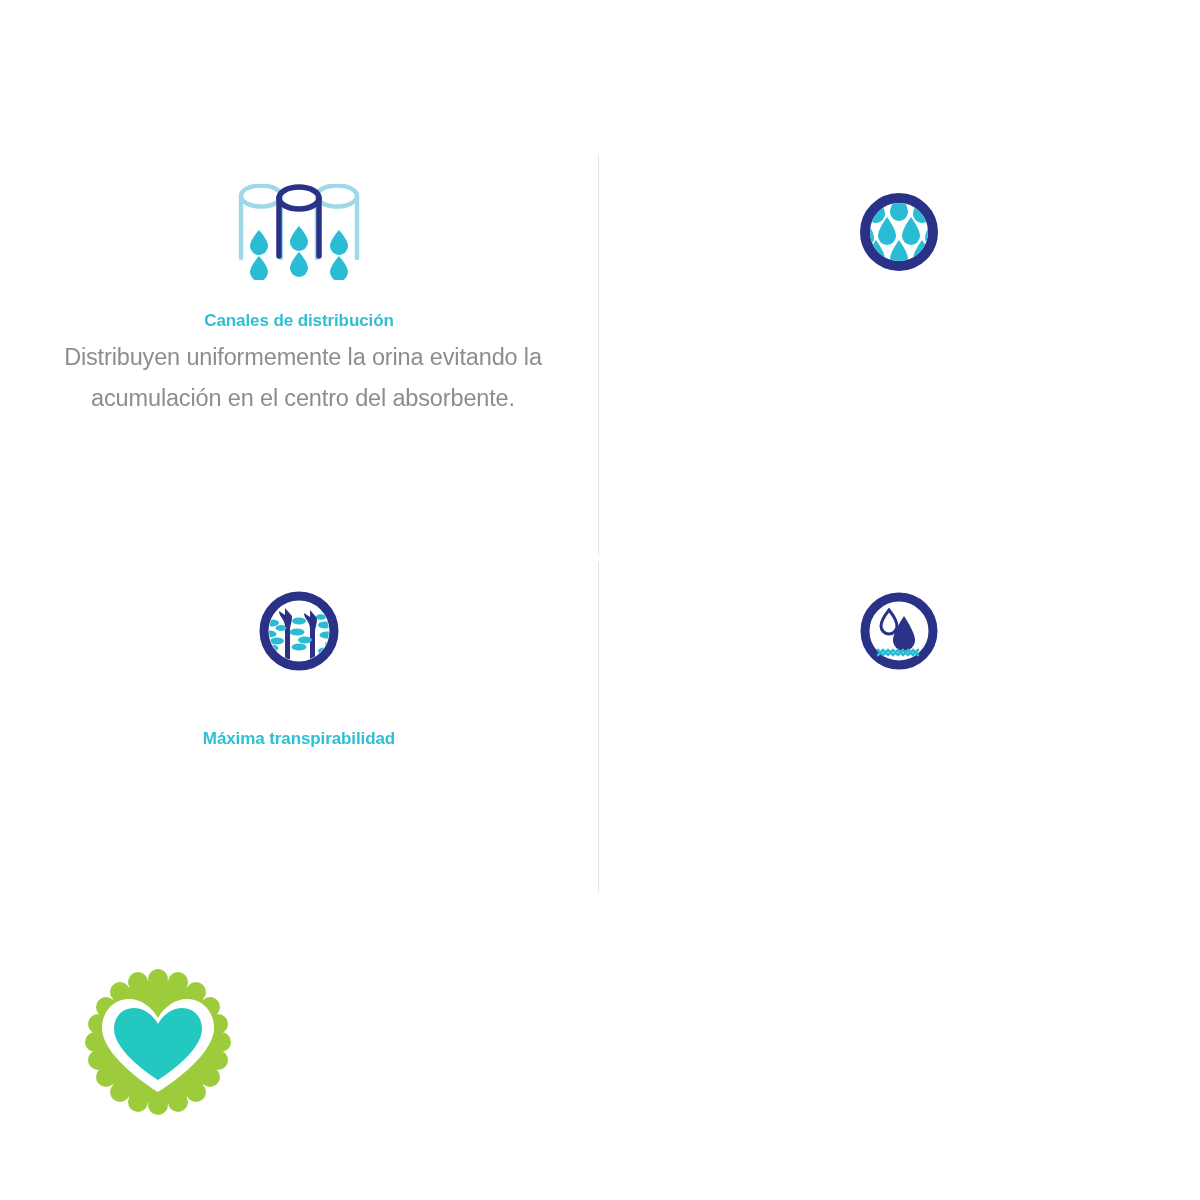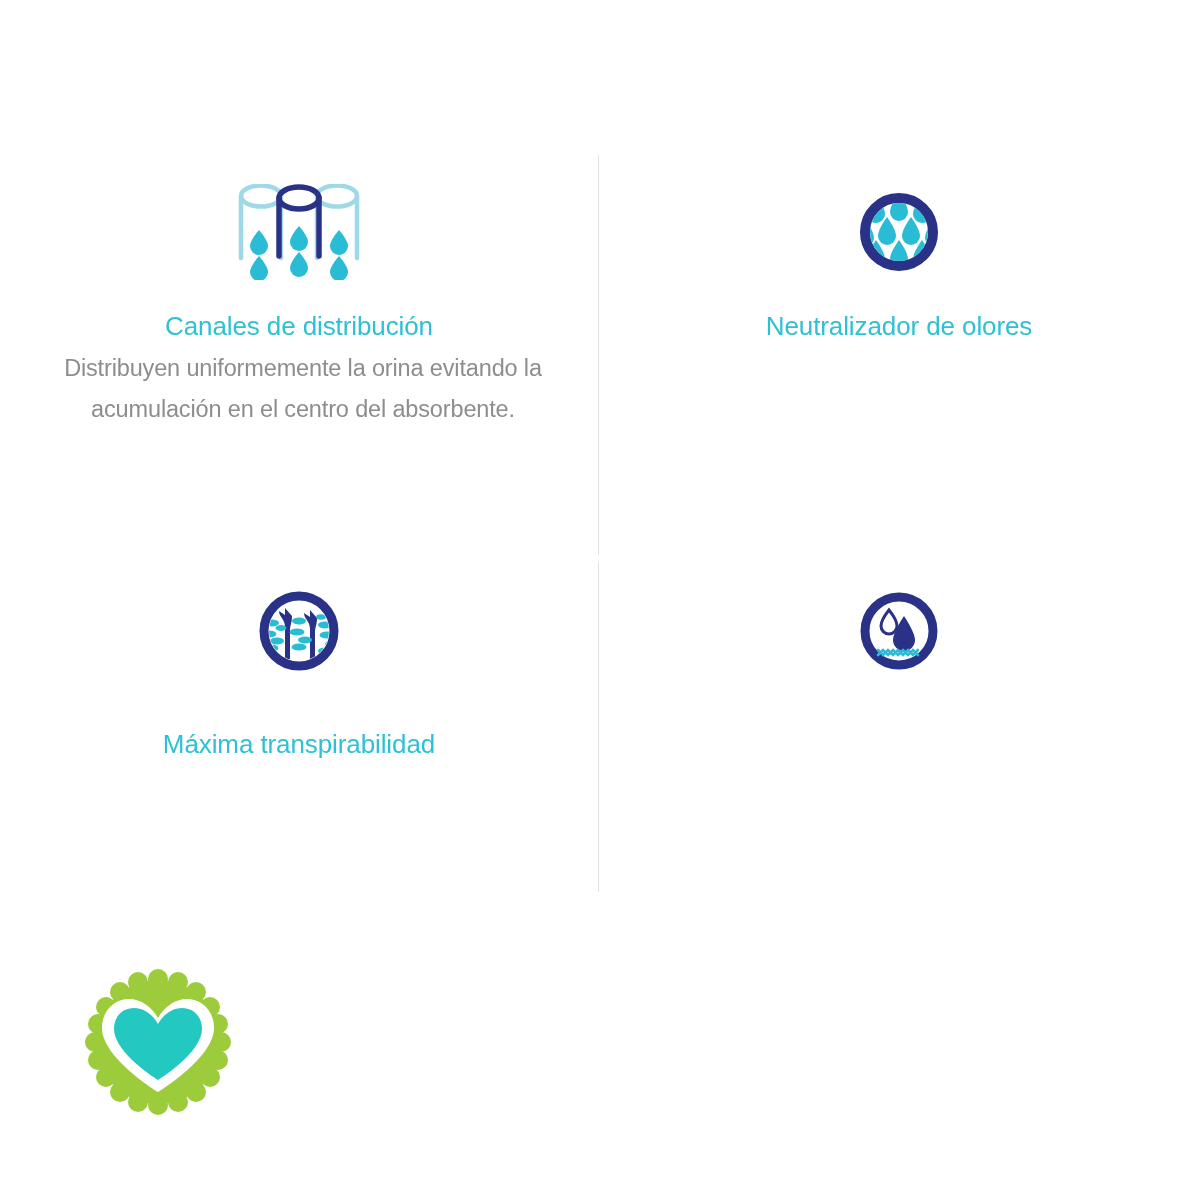--- a/index.html
+++ b/index.html
@@ -60,22 +60,22 @@
     align-items: center;
     justify-content: center;
   }
   .cell-1 .icon-wrap { margin-top: 22px; }
   .cell-2 .icon-wrap { margin-top: 22px; }
   .cell-3 .icon-wrap { margin-top: 16px; }
   .cell-4 .icon-wrap { margin-top: 16px; }
 
   .feature-title {
     color: #2ec0d4;
-    font-size: 26px;
-    font-weight: 400;
+    font-size: 17px;
+    font-weight: 700;
     text-align: center;
     letter-spacing: -0.1px;
     line-height: 1.2;
     margin: 0;
   }
   .cell-1 .feature-title,
   .cell-2 .feature-title { margin-top: 24px; }
   .cell-3 .feature-title,
   .cell-4 .feature-title { margin-top: 43px; }
 
@@ -159,21 +159,20 @@
             <path d="M9 30 C9 30 1 42 1 49 a8.5 8.5 0 0 0 17 0 C18 42 9 30 9 30 Z"></path>
             <path d="M77 30 C77 30 69 42 69 49 a8.5 8.5 0 0 0 17 0 C86 42 77 30 77 30 Z"></path>
             <path d="M20 51 C20 51 11 63 11 70 a9 9 0 0 0 18 0 C29 63 20 51 20 51 Z"></path>
             <path d="M43 51 C43 51 34 63 34 70 a9 9 0 0 0 18 0 C52 63 43 51 43 51 Z"></path>
             <path d="M66 51 C66 51 57 63 57 70 a9 9 0 0 0 18 0 C75 63 66 51 66 51 Z"></path>
             <path d="M31 73 C31 73 22 85 22 92 a9 9 0 0 0 18 0 C40 85 31 73 31 73 Z"></path>
             <path d="M55 73 C55 73 46 85 46 92 a9 9 0 0 0 18 0 C64 85 55 73 55 73 Z"></path>
           </g>
         </svg>
       </div>
-      <h3 class="feature-title">Neutralizador de olores</h3>
     </div>
 
     <div class="feature-cell cell-3">
       <div class="icon-wrap">
         <svg width="88" height="88" viewBox="0 0 88 88">
           <defs>
             <clipPath id="breatheClip">
               <circle cx="44" cy="44" r="30"></circle>
             </clipPath>
           </defs>

